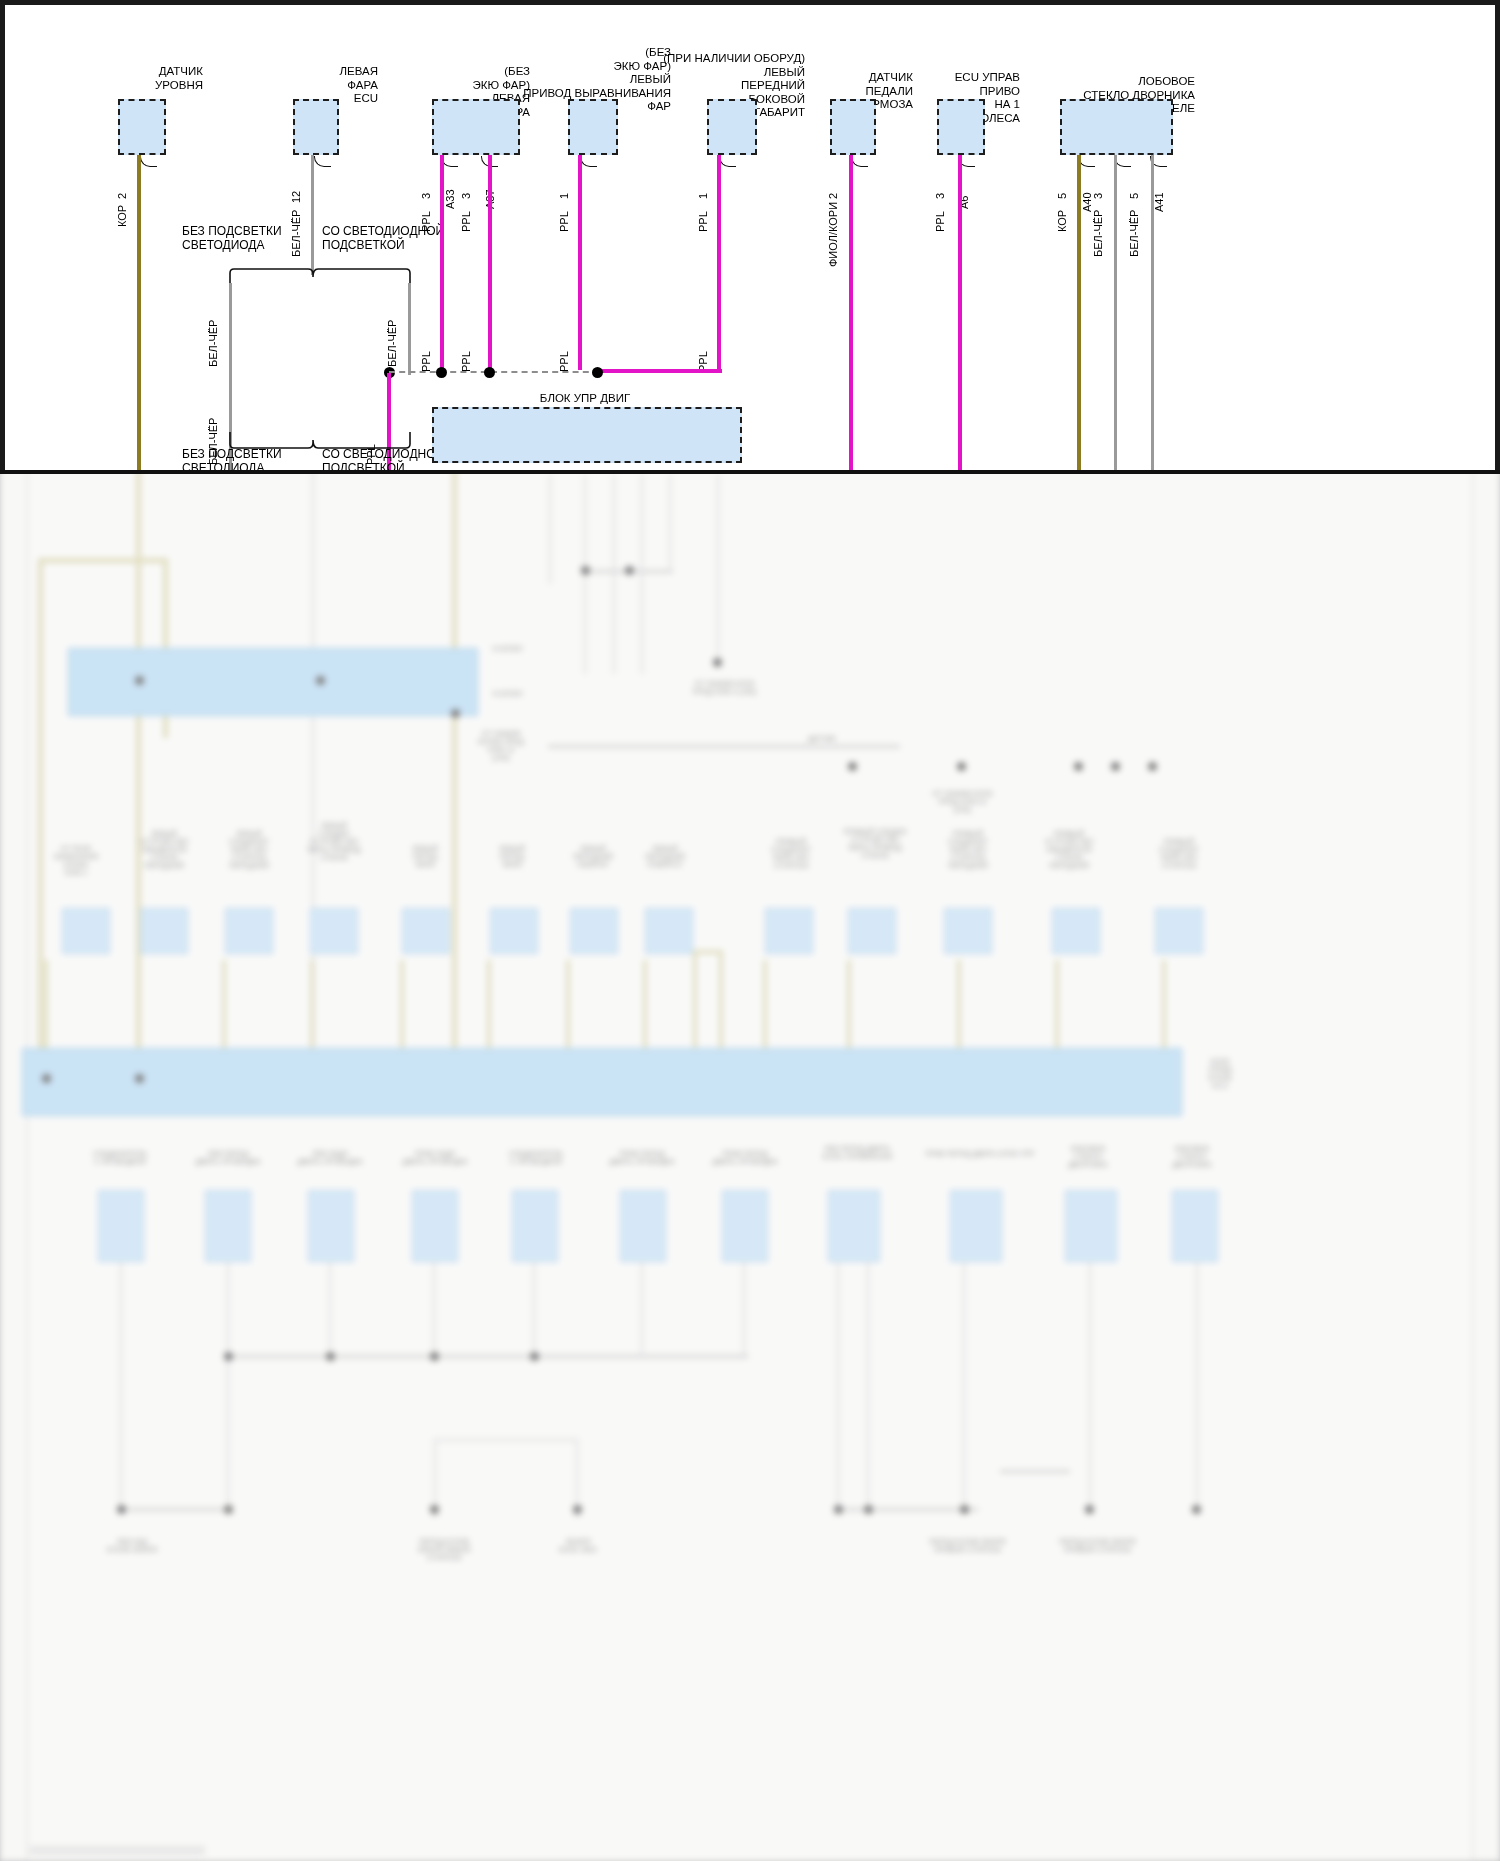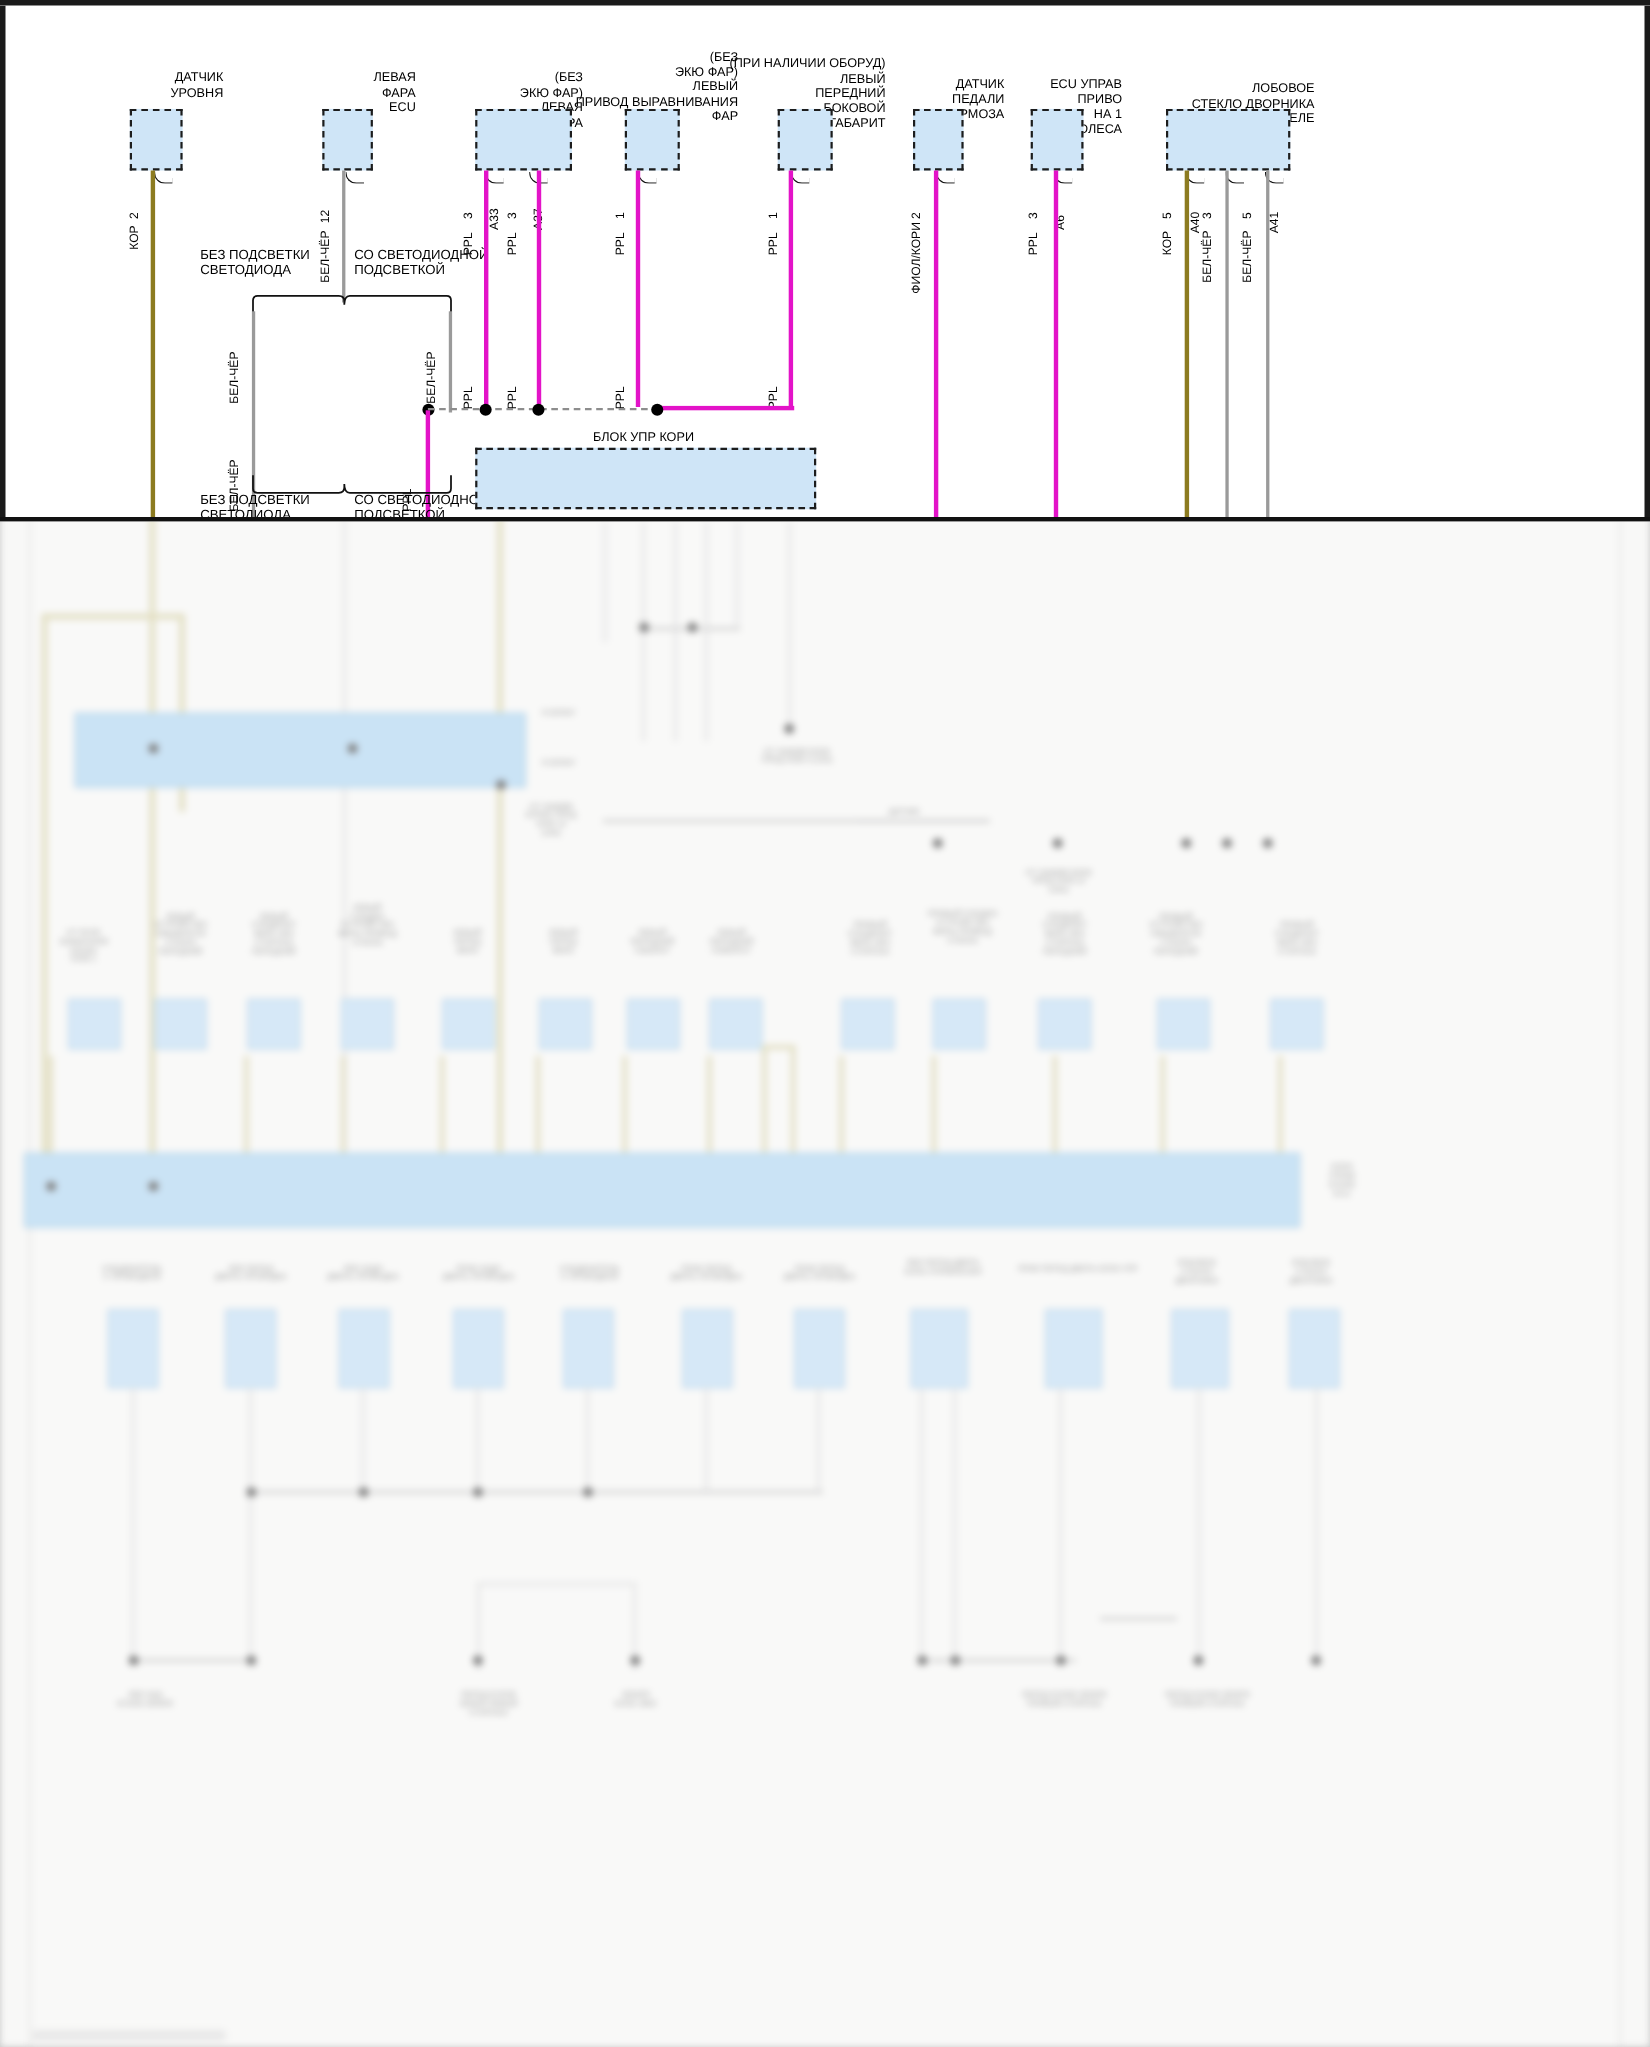--- a/index.html
+++ b/index.html
@@ -375,21 +375,21 @@
     <div class="wlabel" style="left:709px; top:215px;">PPL</div>
     <div class="wire w-ppl" style="left:717px; top:150px; width:3.5px; height:215px;"></div>
     <div class="wlabel" style="left:709px; top:355px;">PPL</div>
 
     <div class="wire w-ppl" style="left:596px; top:364px; width:126px; height:3.5px;"></div>
     <div class="dbus" style="left:389px; top:366px; width:210px;"></div>
     <div class="sdot" style="left:436px; top:362px;"></div>
     <div class="sdot" style="left:484px; top:362px;"></div>
     <div class="sdot" style="left:592px; top:362px;"></div>
 
-    <div class="blocktitle" style="left:470px; top:387px; width:230px;">БЛОК УПР КОРИ</div>
+    <div class="blocktitle" style="left:470px; top:387px; width:230px;">БЛОК УПР ДВИГ</div>
     <div class="cbox" style="left:432px; top:402px; width:310px; height:56px;"></div>
 
     <div class="ctitle" style="left:793px; top:38px; width:120px;">ДАТЧИК
 ПЕДАЛИ
 ТОРМОЗА</div>
     <div class="cbox" style="left:830px; top:94px; width:46px; height:56px;"></div>
     <div class="hook" style="left:851px; top:151px;"></div>
     <div class="pin" style="left:839px; top:182px;">2</div>
     <div class="wlabel" style="left:839px; top:250px;">ФИОЛ/КОРИ</div>
     <div class="wire w-ppl" style="left:849px; top:150px; width:3.5px; height:330px;"></div>

